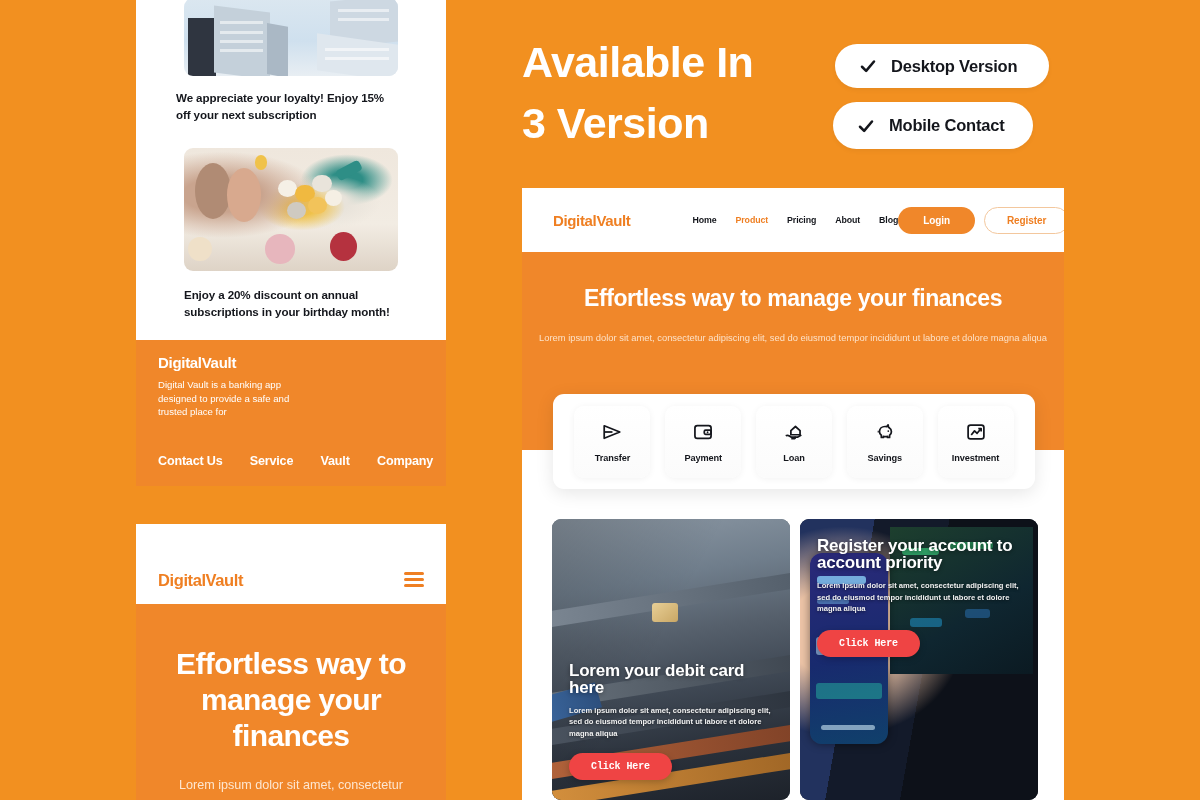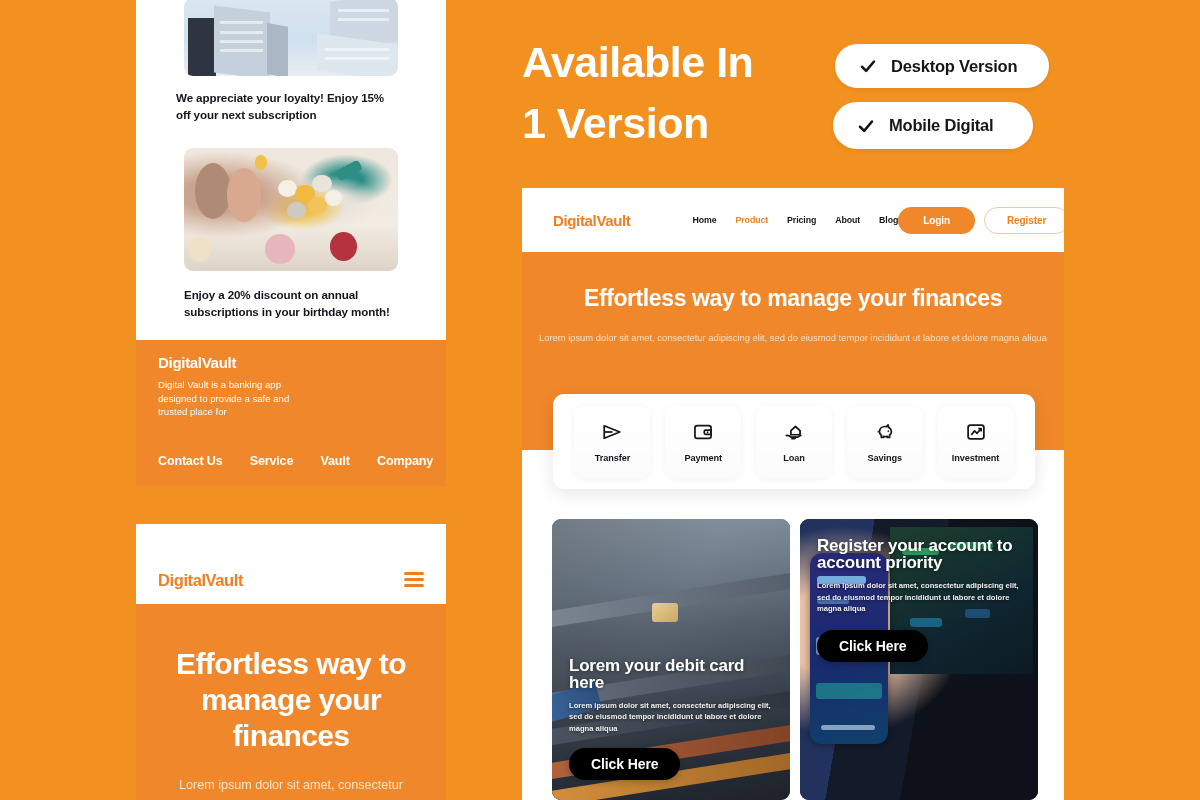--- a/index.html
+++ b/index.html
@@ -244,54 +244,55 @@
     text-shadow: 0 1px 4px rgba(0,0,0,0.45);
   }
   .promo-desc {
     margin-top: 9px;
     color: #f0f0f0; font-size: 7.6px; line-height: 11.5px; font-weight: 600;
     text-shadow: 0 1px 3px rgba(0,0,0,0.5);
   }
   .promo-btn {
     margin-top: 15px;
     align-self: flex-start;
-    background: #000000; color: #ffffff;
+    background: #ef4444; color: #ffffff;
     border-radius: 18px; padding: 8px 22px;
-    font-size: 14px; font-weight: bold; letter-spacing: -0.1px;
+    font-size: 10px; font-weight: bold; letter-spacing: -0.1px;
     box-shadow: 0 2px 7px rgba(0,0,0,0.22);
+    font-family: Liberation Mono, monospace;
   }
   #promo-card-debit .promo-btn { margin-top: 14px; margin-bottom: 2px; }
 </style>
 </head>
 <body>
 
 <div id="stage">
 
   <div id="headline-block">
     <div id="headline-text">
       <span>Available In</span><br>
-      <span>1 Version</span>
+      <span>3 Version</span>
     </div>
 
     <div class="version-pill" id="pill-desktop">
       <span class="pill-check">
         <svg viewBox="0 0 24 24" fill="none" stroke="currentColor" stroke-width="3.4" stroke-linecap="round" stroke-linejoin="round">
             <polyline points="4,13 9.5,18.5 20,6"></polyline>
           </svg>
       </span>
       <span class="pill-label">Desktop Version</span>
     </div>
 
     <div class="version-pill" id="pill-mobile">
       <span class="pill-check">
         <svg viewBox="0 0 24 24" fill="none" stroke="currentColor" stroke-width="3.4" stroke-linecap="round" stroke-linejoin="round">
             <polyline points="4,13 9.5,18.5 20,6"></polyline>
           </svg>
       </span>
-      <span class="pill-label">Mobile Digital</span>
+      <span class="pill-label">Mobile Contact</span>
     </div>
   </div>
 
   <div class="mock" id="mobile-mock-1">
 
     <div id="m1-photo-city">
       <div class="city-b" style="left:2%;top:26%;width:13%;height:74%;background:#2f3540;"></div>
       <div class="city-b" style="left:14%;top:14%;width:26%;height:86%;background:#c4d0da;transform:skewY(7deg);"></div>
       <div class="city-b" style="left:39%;top:34%;width:10%;height:66%;background:#aab8c5;transform:skewY(10deg);"></div>
       <div class="city-b" style="left:68%;top:0%;width:32%;height:60%;background:#cdd8e2;transform:skewY(-6deg);"></div>

